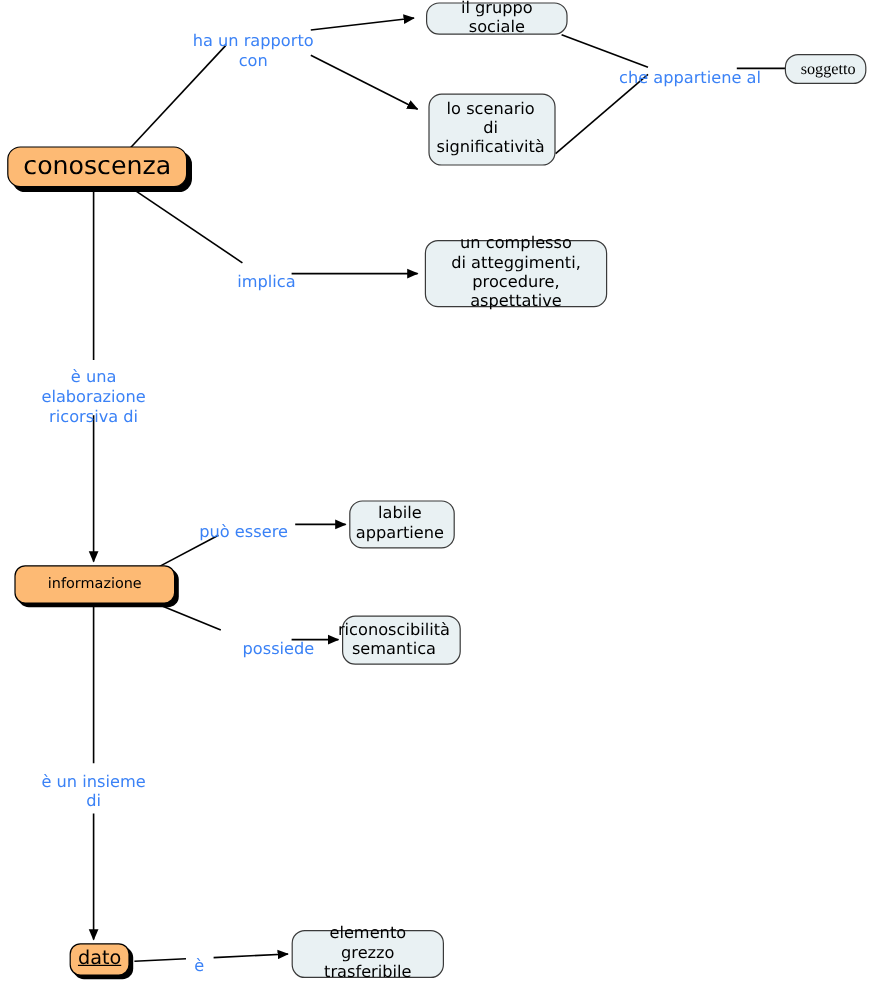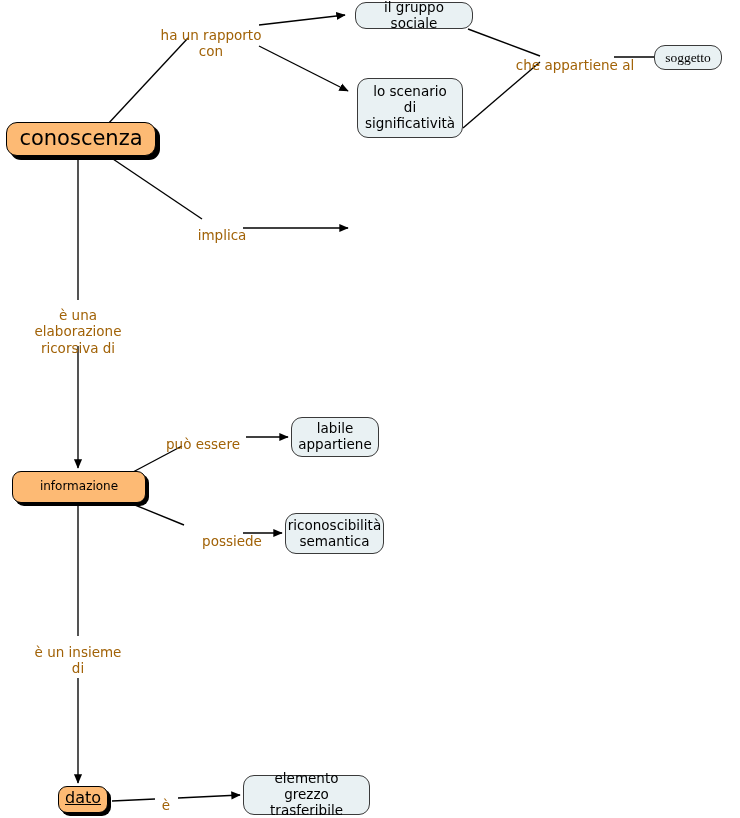--- a/index.html
+++ b/index.html
@@ -47,26 +47,27 @@
   .node-concept.small {
     font-size: 16px;
     border-radius: 9px;
     box-shadow: 3px 3px 0 0 #000000;
   }
   .node-detail {
     background: #e9f1f3;
     border: 1.3px solid #3a3a3a;
     border-radius: 11px;
     font-size: 13.5px;
-    padding: 3px 21px;
+    padding: 3px 8px;
+    justify-content: flex-end;
   }
   .link-label {
     position: absolute;
     font-size: 13.5px;
-    color: #a16207;
+    color: #3b82f6;
     text-align: center;
     white-space: pre-line;
     line-height: 1.2;
     transform: translate(-50%, -50%);
   }
 </style>
 </head>
 <body>
 
 <div id="map-root">
@@ -135,20 +136,25 @@
   <div class="node node-detail" style="left:357px; top:78px; width:106px; height:60px;">
     <span>lo scenario
 di
 significatività</span>
   </div>
 
   <div class="node node-detail" style="left:654px; top:45px; width:68px; height:25px;font-family:Liberation Serif, serif;">
     <span>soggetto</span>
   </div>
 
+  <div class="node node-detail" style="left:354px; top:200px; width:152px; height:56px;">
+    <span>un complesso
+di atteggimenti,
+procedure, aspettative</span>
+  </div>
 
   <div class="node node-detail" style="left:291px; top:417px; width:88px; height:40px;">
     <span>labile
 appartiene</span>
   </div>
 
   <div class="node node-detail" style="left:285px; top:513px; width:99px; height:41px;">
     <span>riconoscibilità
 semantica</span>
   </div>

